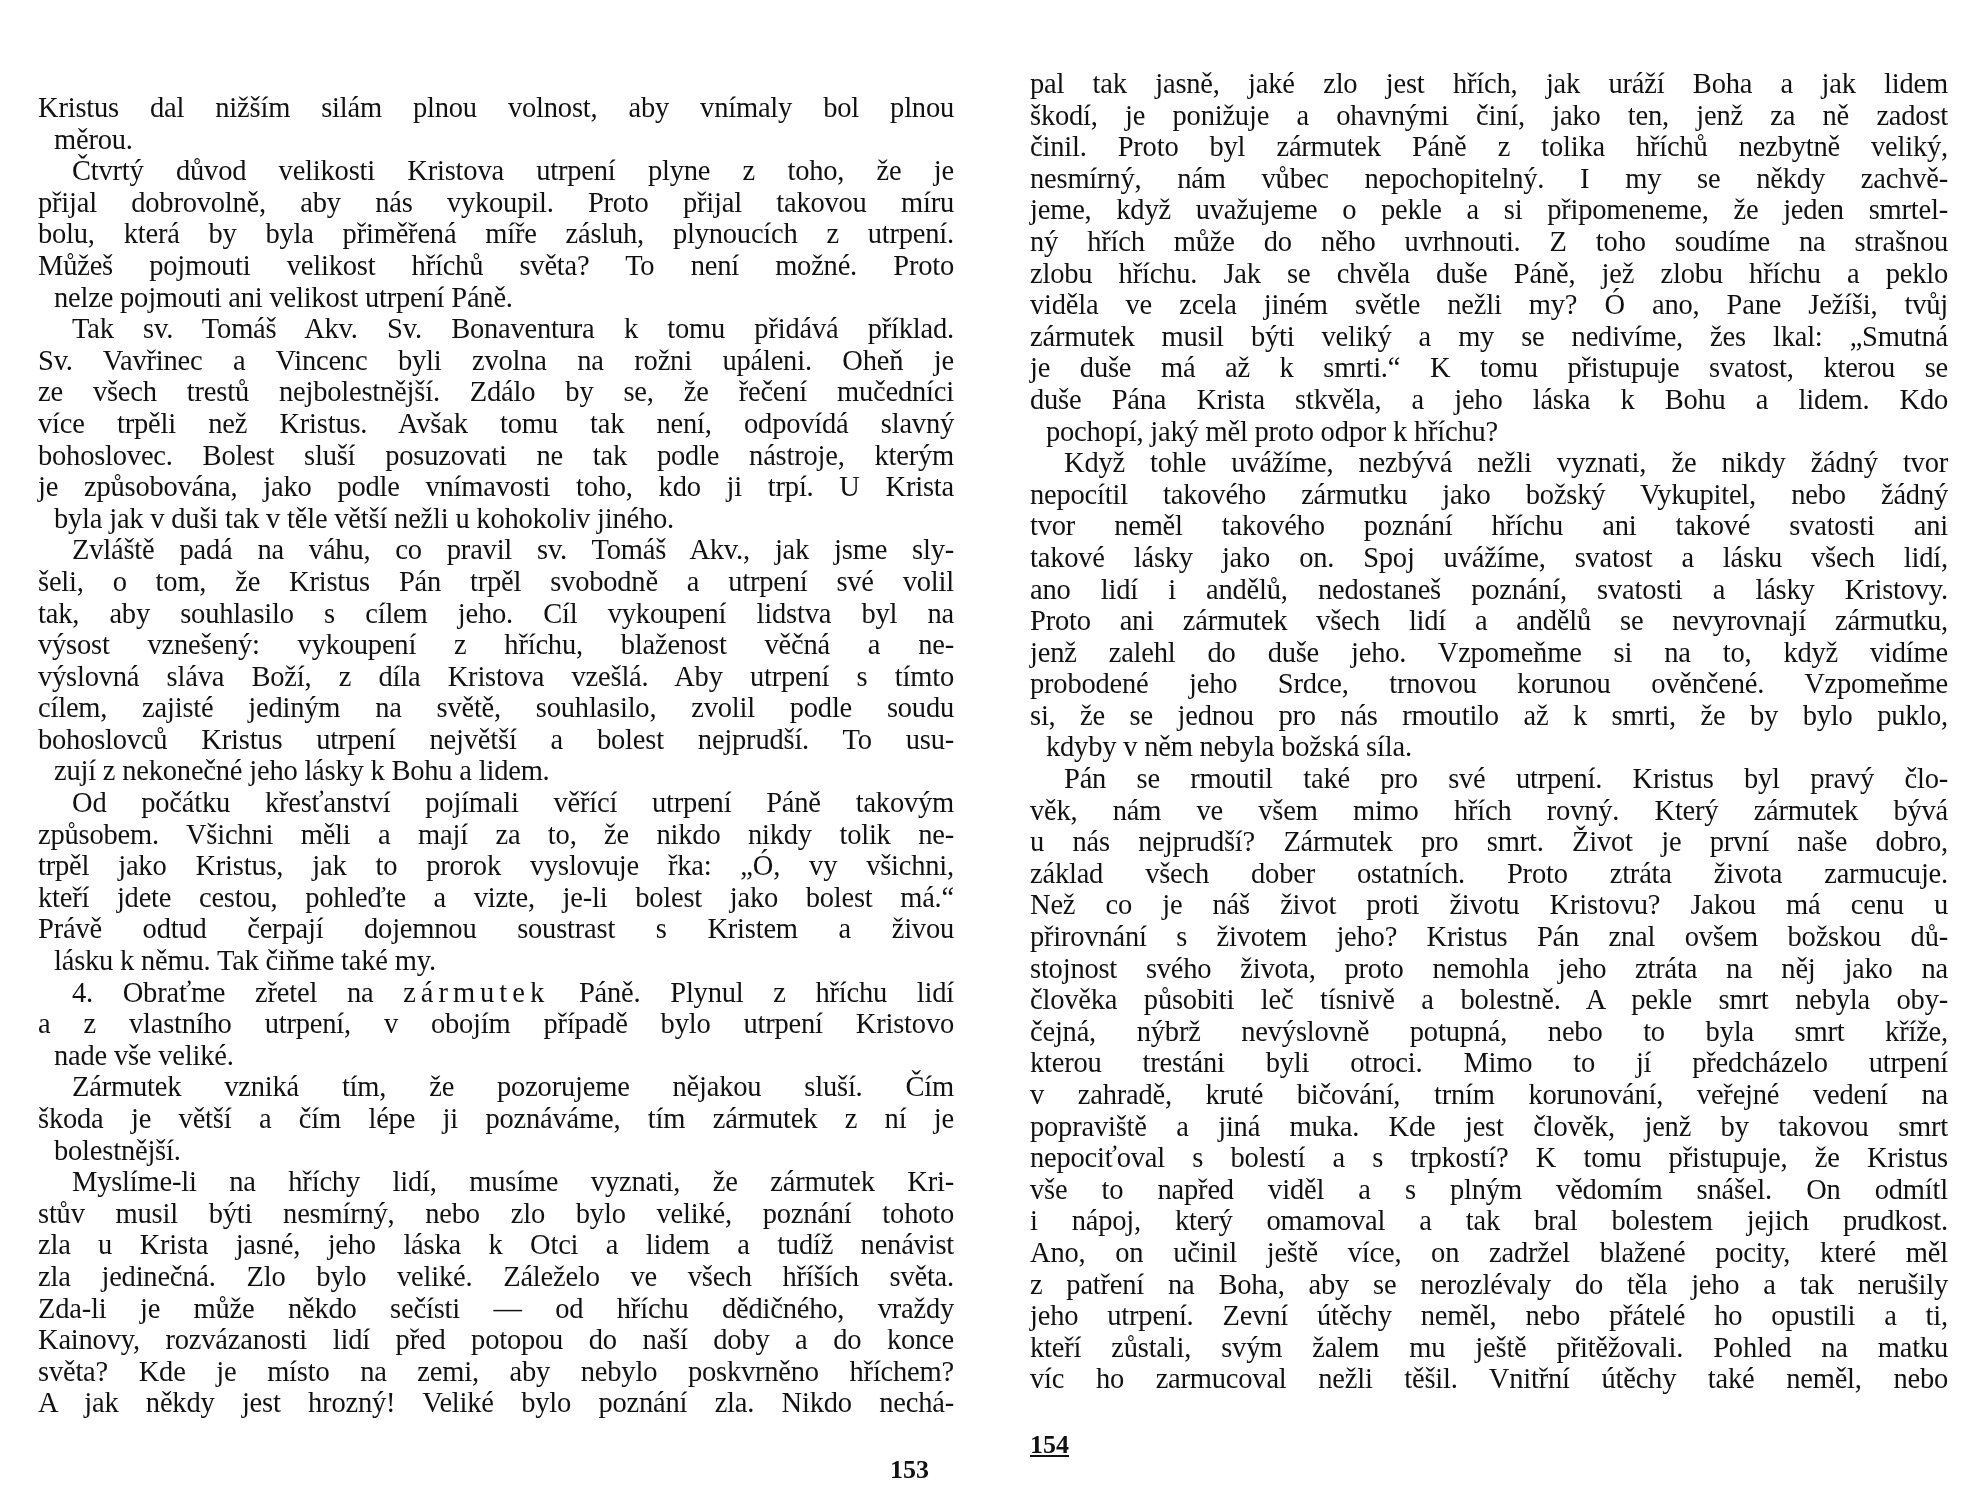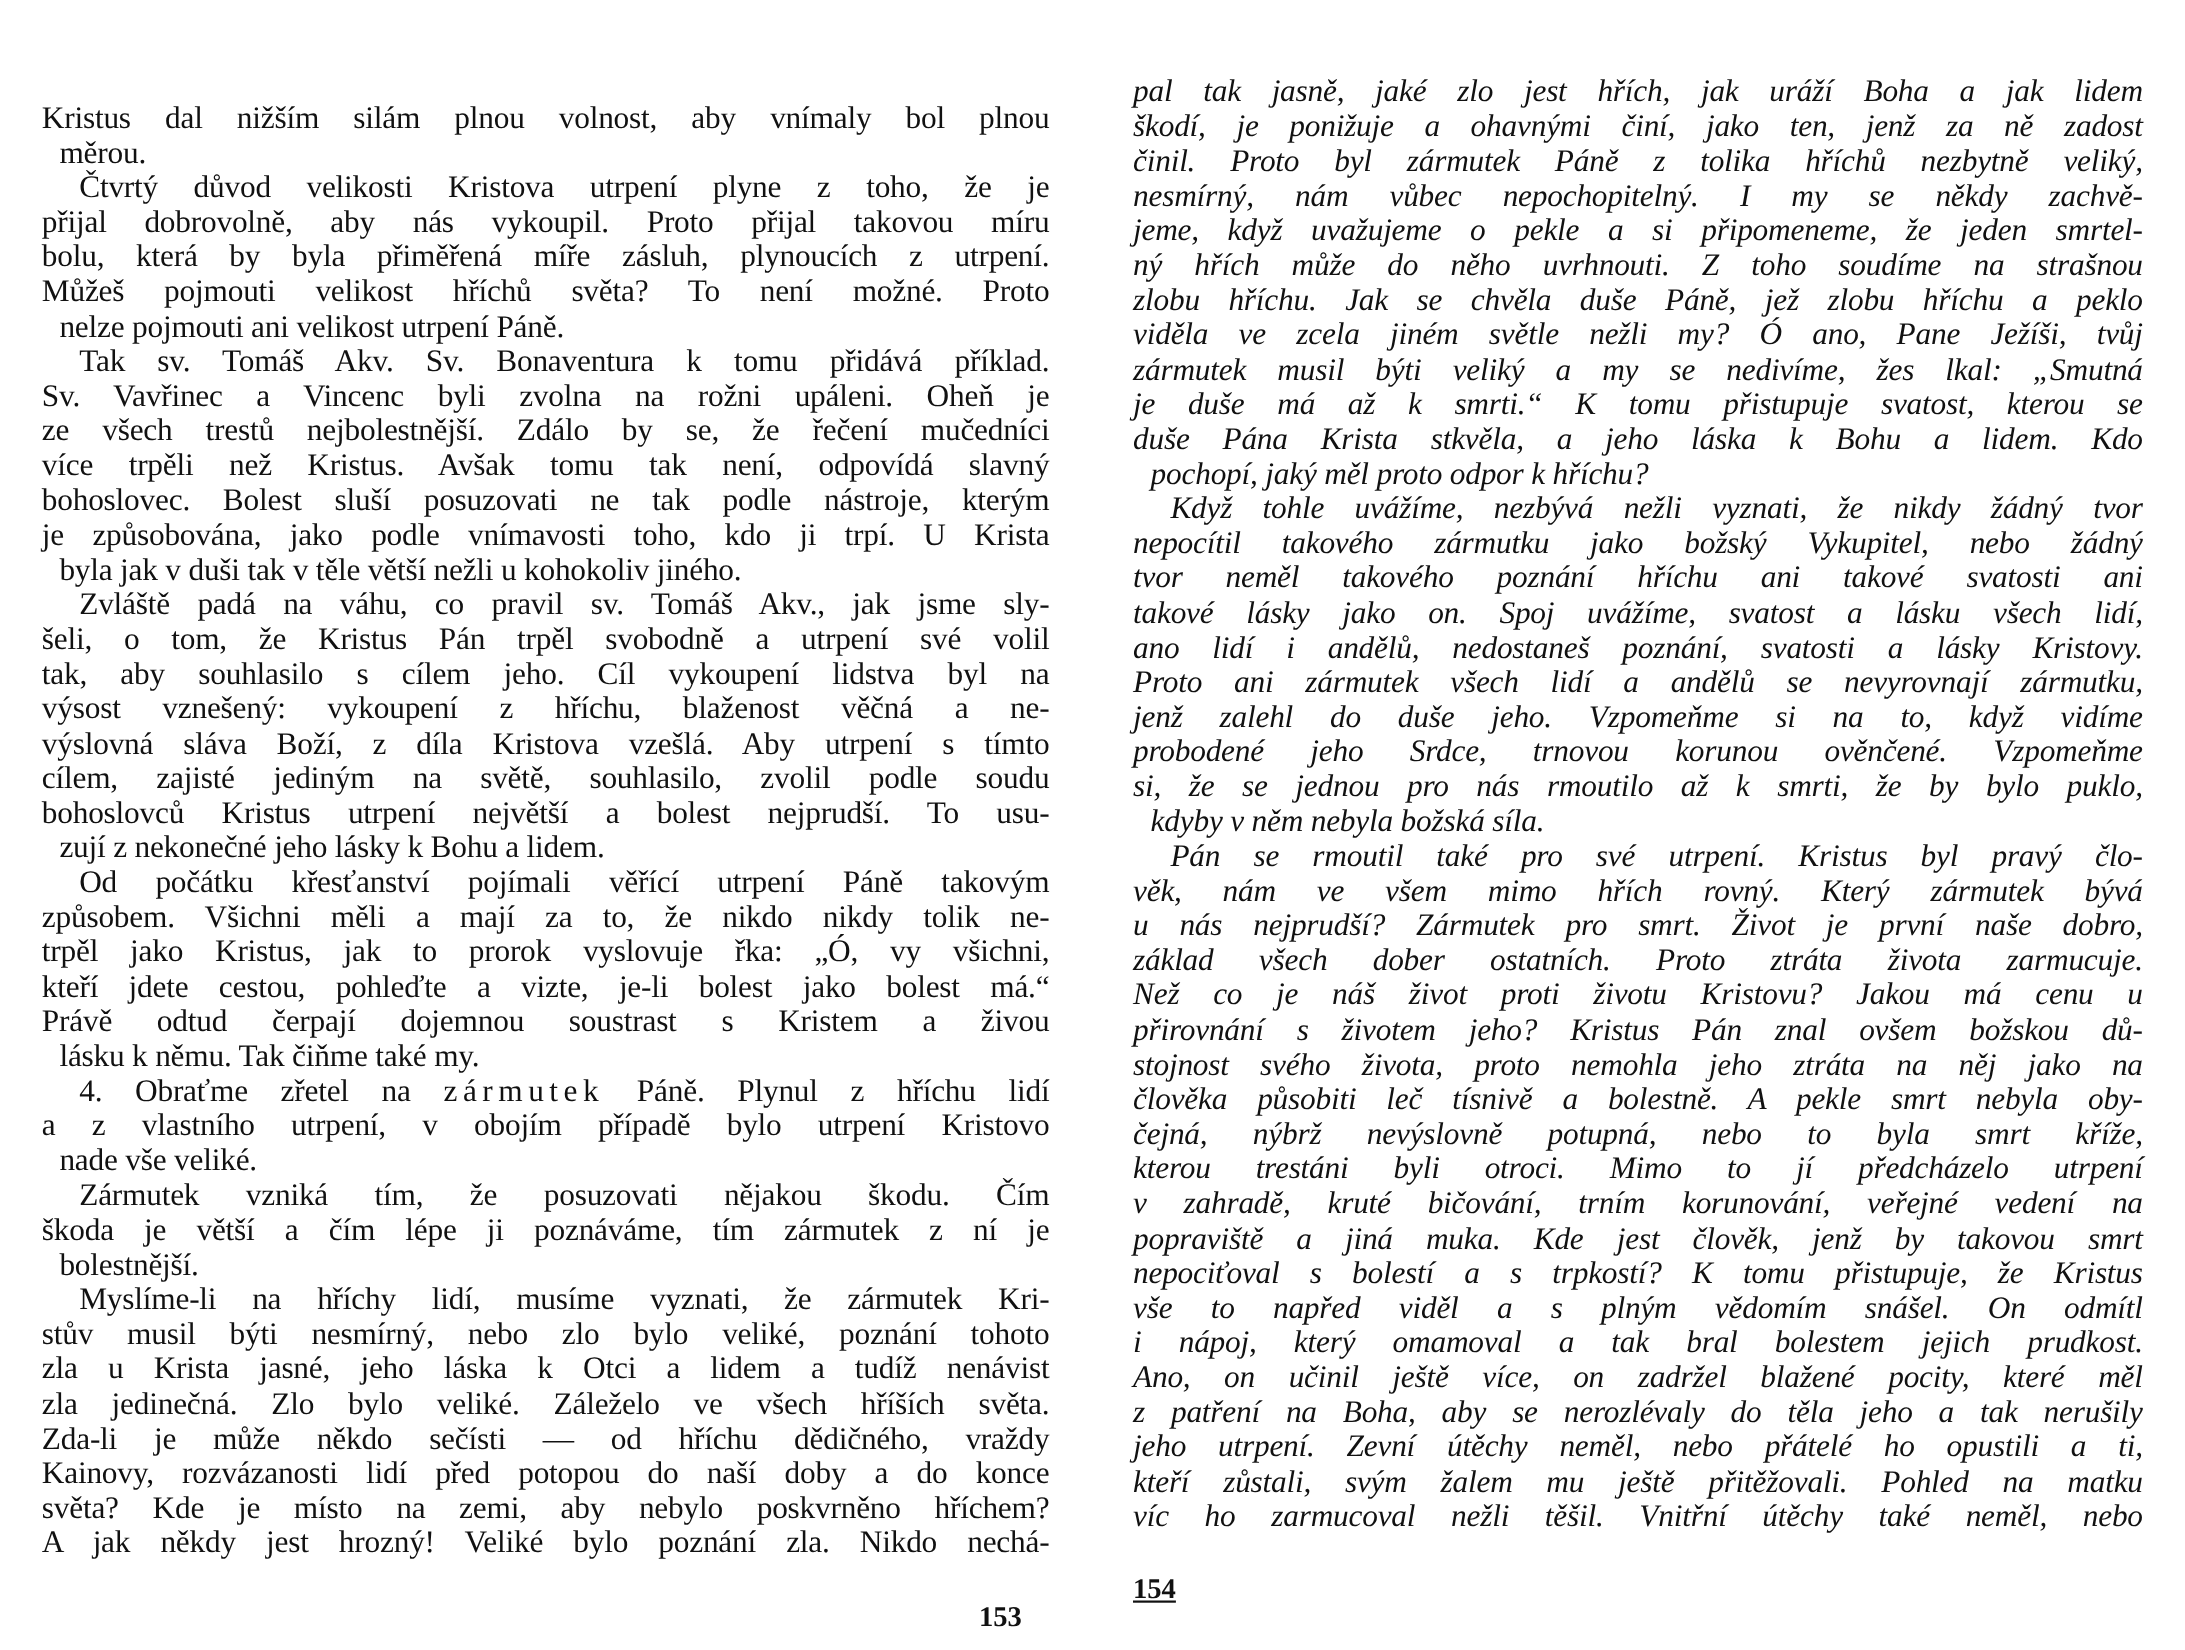--- a/index.html
+++ b/index.html
@@ -3,21 +3,21 @@
 <meta charset="utf-8">
 <style>
   html, body { margin: 0; padding: 0; background: #ffffff; }
   body { width: 1986px; height: 1500px; position: relative; overflow: hidden;
          font-family: "Liberation Serif", "DejaVu Serif", serif; color: #111111; }
   .page { position: absolute; top: 0; height: 1500px; }
   .page-left { left: 38px; width: 916px; }
   .page-right { left: 1030px; width: 918px; }
   .column { position: absolute; left: 0; width: 100%; }
   .page-left .column { top: 92px; }
-  .page-right .column { top: 68px; font-style: italic; }
+  .page-right .column { top: 68px; }
   .line { display: block; height: 31.6px; line-height: 31.6px; font-size: 28.5px;
           text-align: justify; text-align-last: justify; white-space: nowrap;
           overflow: visible; letter-spacing: -0.2px; }
   .line.indent { padding-left: 34px; }
   .line.last { text-align-last: left; margin-left: 16px; }
   .line .sp { letter-spacing: 5px; }
   .page-number { position: absolute; font-size: 26px; font-weight: bold; }
   .pn-left { left: 852px; top: 1455px; }
   .pn-right { left: 0px; top: 1430px; text-decoration: underline; }
 </style>
@@ -50,21 +50,21 @@
       <span class="line last">zují z nekonečné jeho lásky k Bohu a lidem.</span>
       <span class="line indent">Od počátku křesťanství pojímali věřící utrpení Páně takovým</span>
       <span class="line">způsobem. Všichni měli a mají za to, že nikdo nikdy tolik ne-</span>
       <span class="line">trpěl jako Kristus, jak to prorok vyslovuje řka: „Ó, vy všichni,</span>
       <span class="line">kteří jdete cestou, pohleďte a vizte, je-li bolest jako bolest má.“</span>
       <span class="line">Právě odtud čerpají dojemnou soustrast s Kristem a živou</span>
       <span class="line last">lásku k němu. Tak čiňme také my.</span>
       <span class="line indent">4. Obraťme zřetel na <span class="sp">zármutek</span> Páně. Plynul z hříchu lidí</span>
       <span class="line">a z vlastního utrpení, v obojím případě bylo utrpení Kristovo</span>
       <span class="line last">nade vše veliké.</span>
-      <span class="line indent">Zármutek vzniká tím, že posuzovati nějakou škodu. Čím</span>
+      <span class="line indent">Zármutek vzniká tím, že pozorujeme nějakou sluší. Čím</span>
       <span class="line">škoda je větší a čím lépe ji poznáváme, tím zármutek z ní je</span>
       <span class="line last">bolestnější.</span>
       <span class="line indent">Myslíme-li na hříchy lidí, musíme vyznati, že zármutek Kri-</span>
       <span class="line">stův musil býti nesmírný, nebo zlo bylo veliké, poznání tohoto</span>
       <span class="line">zla u Krista jasné, jeho láska k Otci a lidem a tudíž nenávist</span>
       <span class="line">zla jedinečná. Zlo bylo veliké. Záleželo ve všech hříších světa.</span>
       <span class="line">Zda-li je může někdo sečísti — od hříchu dědičného, vraždy</span>
       <span class="line">Kainovy, rozvázanosti lidí před potopou do naší doby a do konce</span>
       <span class="line">světa? Kde je místo na zemi, aby nebylo poskvrněno hříchem?</span>
       <span class="line">A jak někdy jest hrozný! Veliké bylo poznání zla. Nikdo nechá-</span>

